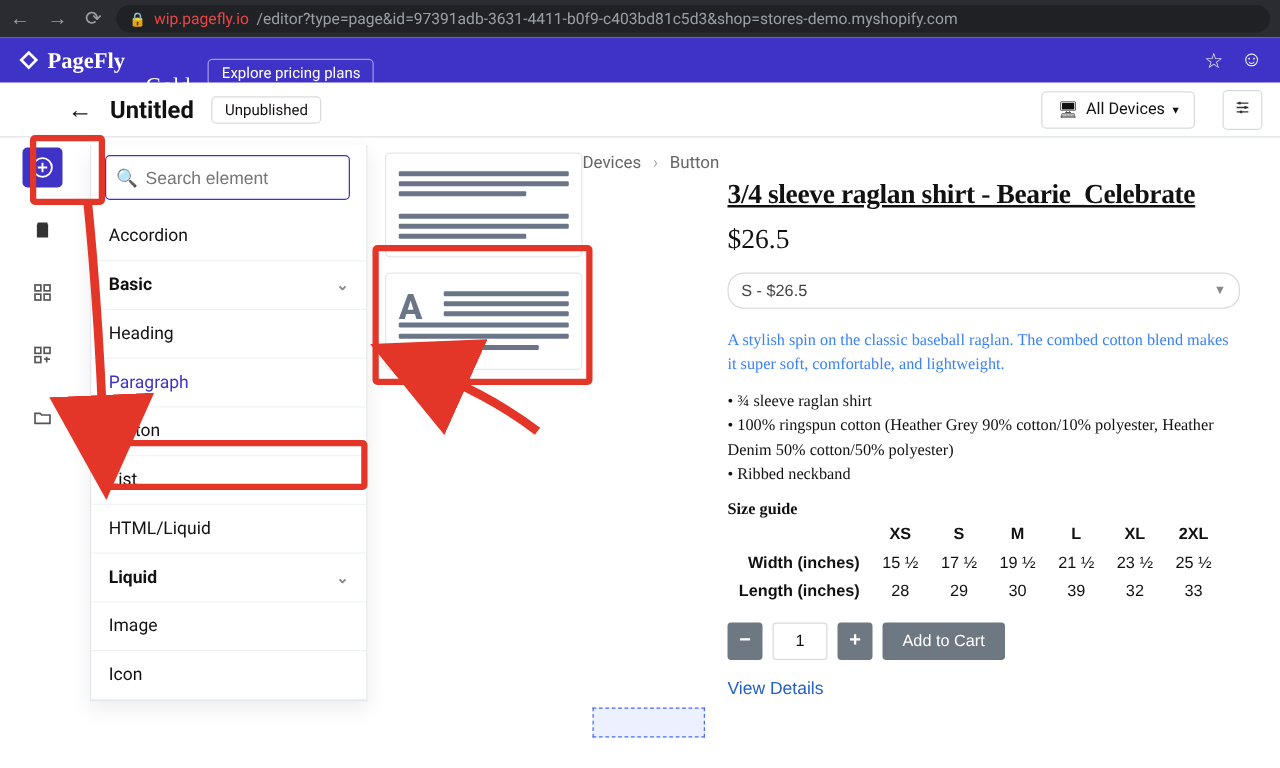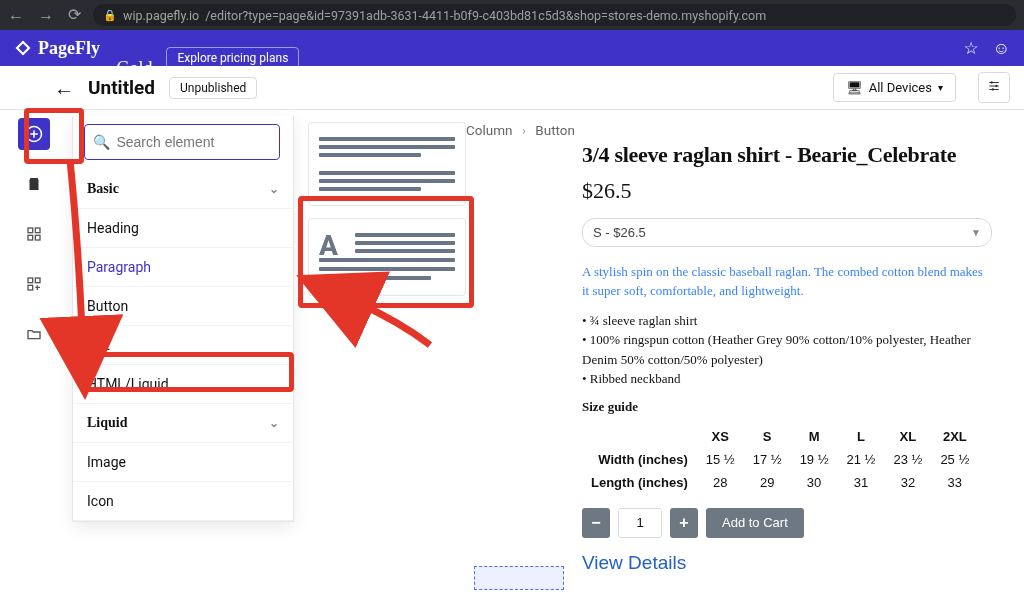--- a/index.html
+++ b/index.html
@@ -4,21 +4,21 @@
 <style>
   * { box-sizing: border-box; margin: 0; padding: 0; }
   body { font-family: -apple-system, BlinkMacSystemFont, "Segoe UI", Roboto, Helvetica, Arial, sans-serif; background: #fff; color: #111; width: 1024px; height: 614px; overflow: hidden; position: relative; }
   
   
   .browser-bar { background: #2a2c31; height: 30px; display: flex; align-items: center; padding: 0 8px; gap: 12px; }
   .nav-icons { display: flex; gap: 14px; color: #9aa0a6; }
   .nav-icons span { font-size: 16px; line-height: 1; }
   .url-bar { flex: 1; background: #202124; border-radius: 14px; height: 22px; display: flex; align-items: center; padding: 0 10px; gap: 6px; color: #9aa0a6; font-size: 12.5px; }
   .url-bar .lock { font-size: 11px; }
-  .url-bar .domain { color: #a3a3a3; }
+  .url-bar .domain { color: #ef4444; }
   .url-bar .path { color: #9aa0a6; }
   
   
   .app-bar { background: #3e32c7; height: 36px; display: flex; align-items: center; padding: 0 14px; color: #fff; }
   .app-logo { display: flex; align-items: center; gap: 6px; font-weight: 600; font-size: 18px; font-family: Liberation Serif, serif; }
   .app-logo .gold { font-weight: 400; margin-top: 40px; }
   .pricing-pill { border: 1px solid rgba(255,255,255,0.5); padding: 3px 10px; border-radius: 4px; font-size: 12px; margin-left: 14px; margin-top: 20px; }
   .app-bar .spacer { flex: 1; }
   .app-bar .icon { color: #fff; font-size: 17px; margin-left: 14px; }
   
@@ -38,21 +38,21 @@
   .icon-rail .rail-icon { color: #555; font-size: 16px; }
   
   
   .elements-panel { position: absolute; left: 72px; top: 116px; width: 222px; background: #fff; border: 1px solid #e4e7eb; border-top: none; box-shadow: 0 6px 16px rgba(0,0,0,0.08); font-size: 14px; }
   .search-box { position: absolute; left: 84px; top: 124px; width: 196px; height: 36px; border: 1.5px solid #3e32c7; border-radius: 4px; display: flex; align-items: center; padding: 0 8px; gap: 6px; color: #888; font-size: 14px; z-index: 5; background: #fff; }
   .search-box .mag { color: #aaa; font-size: 14px; }
   .search-box input { border: none; outline: none; font-size: 14px; color: #404040; width: 100%; }
   
   .panel-list { margin-top: 54px; }
   .panel-list .item { padding: 11px 14px; border-bottom: 1px solid #f0f2f5; cursor: pointer; }
-  .panel-list .cat { font-weight: 700; display: flex; justify-content: space-between; align-items: center; font-family: Liberation Serif, serif; }
+  .panel-list .cat { font-weight: 700; display: flex; justify-content: space-between; align-items: center; }
   .panel-list .cat .chev { color: #888; font-size: 12px; }
   .panel-list .item.active { color: #3e32c7; }
   
   
   .tiles { position: absolute; left: 308px; top: 122px; width: 158px; display: flex; flex-direction: column; gap: 12px; }
   .tile { background: #fff; border: 1px solid #e4e7eb; border-radius: 4px; padding: 10px; }
   .tile .line { height: 4px; background: #6a7588; border-radius: 1px; margin: 4px 0; }
   .tile .line.short { width: 75%; }
   .tile2 { position: relative; }
   .tile2 .bigA { position: absolute; left: 10px; top: 10px; font-size: 28px; font-weight: 800; color: #6a7588; }
@@ -67,38 +67,38 @@
   
   
   svg.arrows { position: absolute; left: 0; top: 0; width: 1024px; height: 614px; pointer-events: none; z-index: 49; }
   
   
   .crumb { position: absolute; left: 466px; top: 122px; font-size: 13.5px; color: #666; }
   .crumb .sep { color: #aaa; margin: 0 6px; }
   
   
   .product { position: absolute; left: 582px; top: 142px; width: 410px; font-family: Georgia, "Times New Roman", serif; }
-  .product .ptitle { font-size: 22px; font-weight: 700; letter-spacing: -0.3px; }
+  .product .ptitle { font-size: 22px; font-weight: 700; letter-spacing: -0.3px; text-decoration: underline; }
   .product .price { font-size: 22px; margin-top: 10px; }
   .product .variant { margin-top: 14px; border: 1px solid #d7dbe0; border-radius: 13px; padding: 6px 10px; font-size: 13px; display: flex; justify-content: space-between; align-items: center; color: #444; font-family: -apple-system, sans-serif; }
   .product .variant .caret { font-size: 10px; color: #888; }
   .product .desc { margin-top: 16px; font-size: 13px; line-height: 1.45; color: #3b82f6; }
   .product .bullets { margin-top: 10px; font-size: 13px; line-height: 1.5; }
   .product .sizeguide { margin-top: 10px; font-weight: 700; font-size: 13px; }
   
-  .sizet { margin-top: 10px; border-collapse: collapse; font-size: 13px; font-family: -apple-system, sans-serif; }
+  .sizet { margin-top: 0; border-collapse: collapse; font-size: 13px; font-family: -apple-system, sans-serif; }
   .sizet th, .sizet td { padding: 4px 9px; text-align: center; }
   .sizet th { font-weight: 700; }
   .sizet .rowlabel { font-weight: 700; text-align: right; }
   
   .cart-row { margin-top: 14px; display: flex; gap: 8px; align-items: center; font-family: -apple-system, sans-serif; }
   .qtybtn { width: 28px; height: 30px; background: #6e7882; color: #fff; display: flex; align-items: center; justify-content: center; border-radius: 3px; font-size: 16px; font-weight: 700; }
   .qtyval { width: 44px; height: 30px; border: 1px solid #d7dbe0; border-radius: 3px; display: flex; align-items: center; justify-content: center; font-size: 13px; }
   .addcart { background: #6e7882; color: #fff; padding: 0 16px; height: 30px; border-radius: 3px; display: flex; align-items: center; font-size: 13px; }
-  .viewdet { margin-top: 14px; color: #2260c4; font-size: 19px; font-family: -apple-system, sans-serif; }
+  .viewdet { margin-top: 14px; color: #2260c4; font-size: 14px; font-family: -apple-system, sans-serif; }
   
   
   .dashed-sel { position: absolute; left: 474px; top: 566px; width: 90px; height: 24px; border: 1.5px dashed #4a6cff; background: rgba(100,130,255,0.12); }
   
 </style>
 </head>
 <body>
 
 <div class="browser-bar">
   <div class="nav-icons">
@@ -182,20 +182,21 @@
   </div>
 </div>
 
 <div class="search-box">
   <span class="mag">🔍</span>
   <input type="text" placeholder="Search element" style="">
 </div>
 
 <div class="elements-panel">
   <div class="panel-list">
+    <div class="item">Accordion</div>
     <div class="item cat">
       <span>Basic</span>
       <span class="chev">⌄</span>
     </div>
     <div class="item">Heading</div>
     <div class="item active">Paragraph</div>
     <div class="item">Button</div>
     <div class="item">List</div>
     <div class="item">HTML/Liquid</div>
     <div class="item cat">
@@ -224,21 +225,21 @@
         <div class="line"></div>
         <div class="line"></div>
     </div>
     <div class="fullline"></div>
       <div class="fullline"></div>
       <div class="fullline" style="width:82%"></div>
   </div>
 </div>
 
 <div class="crumb">
-  <span>Column</span>
+  <span>Devices</span>
   <span class="sep">›</span>
   <span>Button</span>
 </div>
 
 <div class="product">
   <div class="ptitle">3/4 sleeve raglan shirt - Bearie_Celebrate</div>
   <div class="price">$26.5</div>
   <div class="variant">
     <span>S - $26.5</span>
     <span class="caret">▼</span>
@@ -268,21 +269,21 @@
       <td>19 ½</td>
       <td>21 ½</td>
       <td>23 ½</td>
       <td>25 ½</td>
     </tr>
     <tr>
       <td class="rowlabel">Length (inches)</td>
       <td>28</td>
       <td>29</td>
       <td>30</td>
-      <td>31</td>
+      <td>39</td>
       <td>32</td>
       <td>33</td>
     </tr>
   </tbody>
     </table>
   <div class="cart-row">
     <div class="qtybtn">−</div>
     <div class="qtyval">1</div>
     <div class="qtybtn">+</div>
     <div class="addcart">Add to Cart</div>

